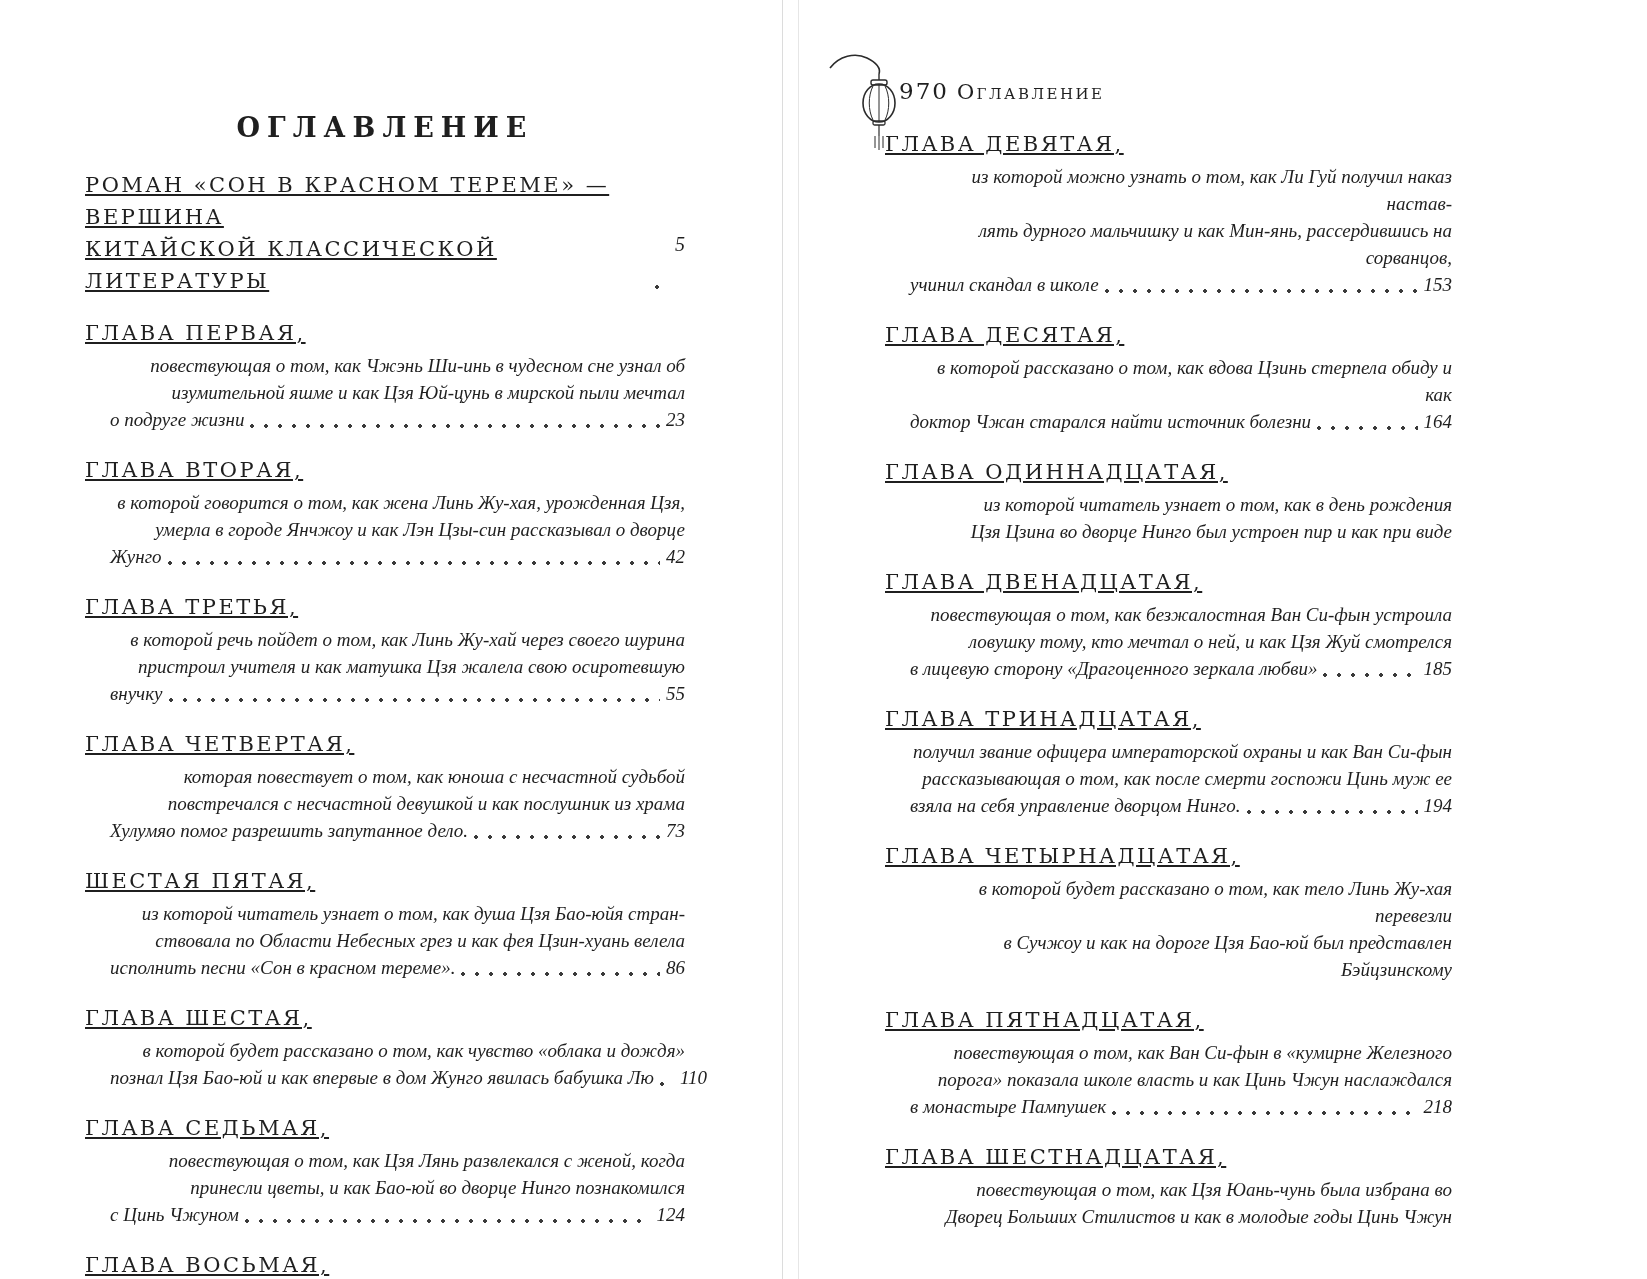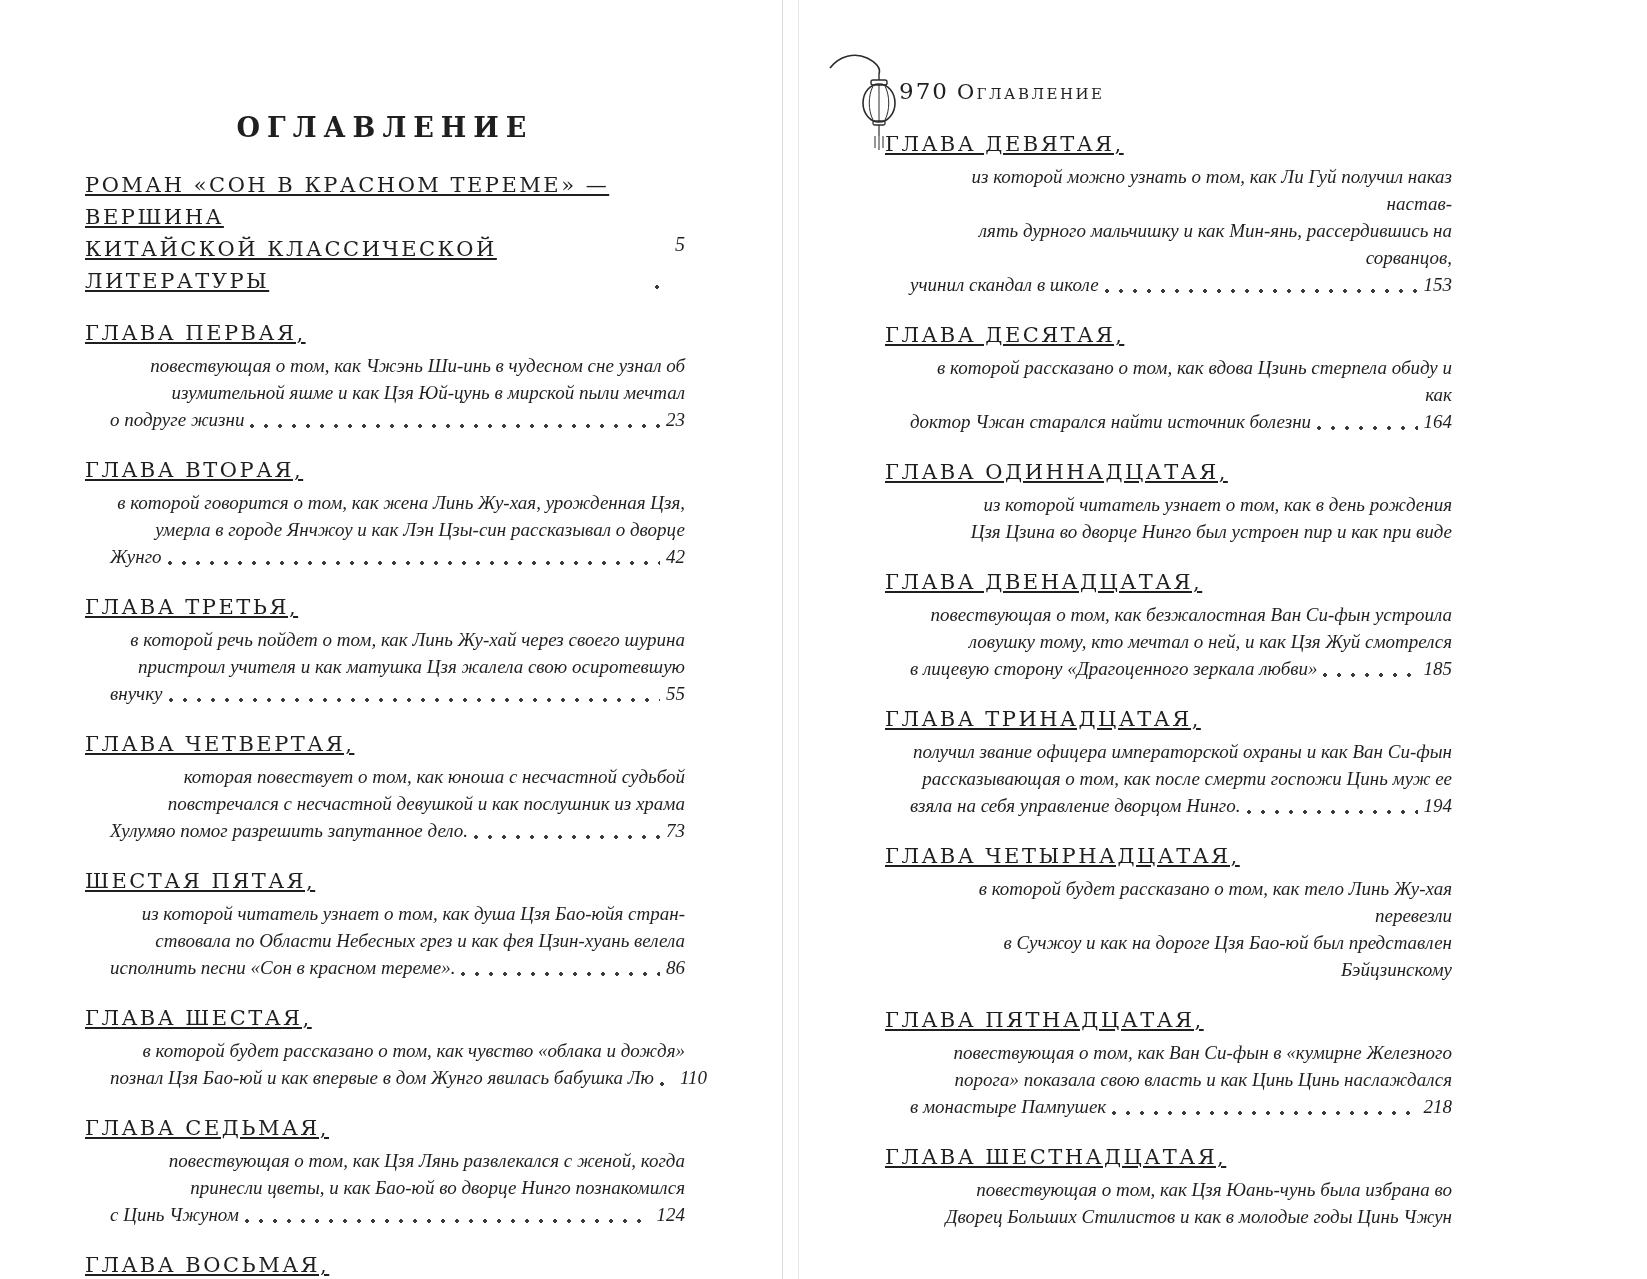--- a/index.html
+++ b/index.html
@@ -294,21 +294,21 @@
           <div class="entry-heading">ГЛАВА ЧЕТЫРНАДЦАТАЯ,</div>
           <div class="entry-desc">
             <div class="desc-line">в которой будет рассказано о том, как тело Линь Жу-хая перевезли</div>
             <div class="desc-line">в Сучжоу и как на дороге Цзя Бао-юй был представлен Бэйцзинскому</div>
           </div>
         </div>
         <div class="entry">
           <div class="entry-heading">ГЛАВА ПЯТНАДЦАТАЯ,</div>
           <div class="entry-desc">
             <div class="desc-line">повествующая о том, как Ван Си-фын в «кумирне Железного</div>
-            <div class="desc-line">порога» показала свою власть и как Цинь Цинь наслаждался</div>
+            <div class="desc-line">порога» показала школе власть и как Цинь Чжун наслаждался</div>
             <div class="desc-line last">
               <span class="last-text">в монастыре Пампушек</span>
               <span class="dots"></span>
               <span class="pgnum">218</span>
             </div>
           </div>
         </div>
         <div class="entry">
           <div class="entry-heading">ГЛАВА ШЕСТНАДЦАТАЯ,</div>
           <div class="entry-desc">

